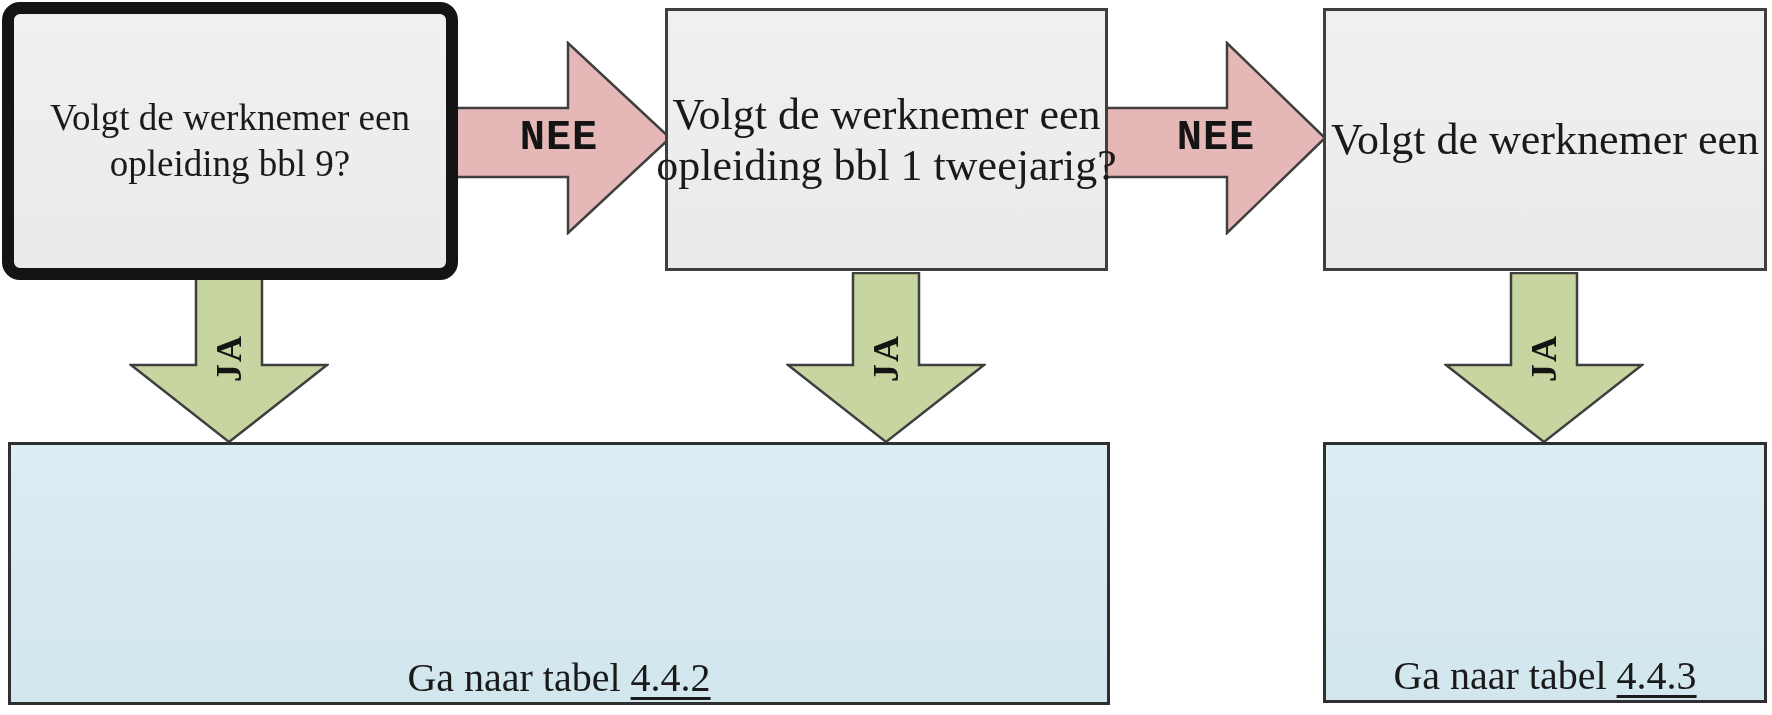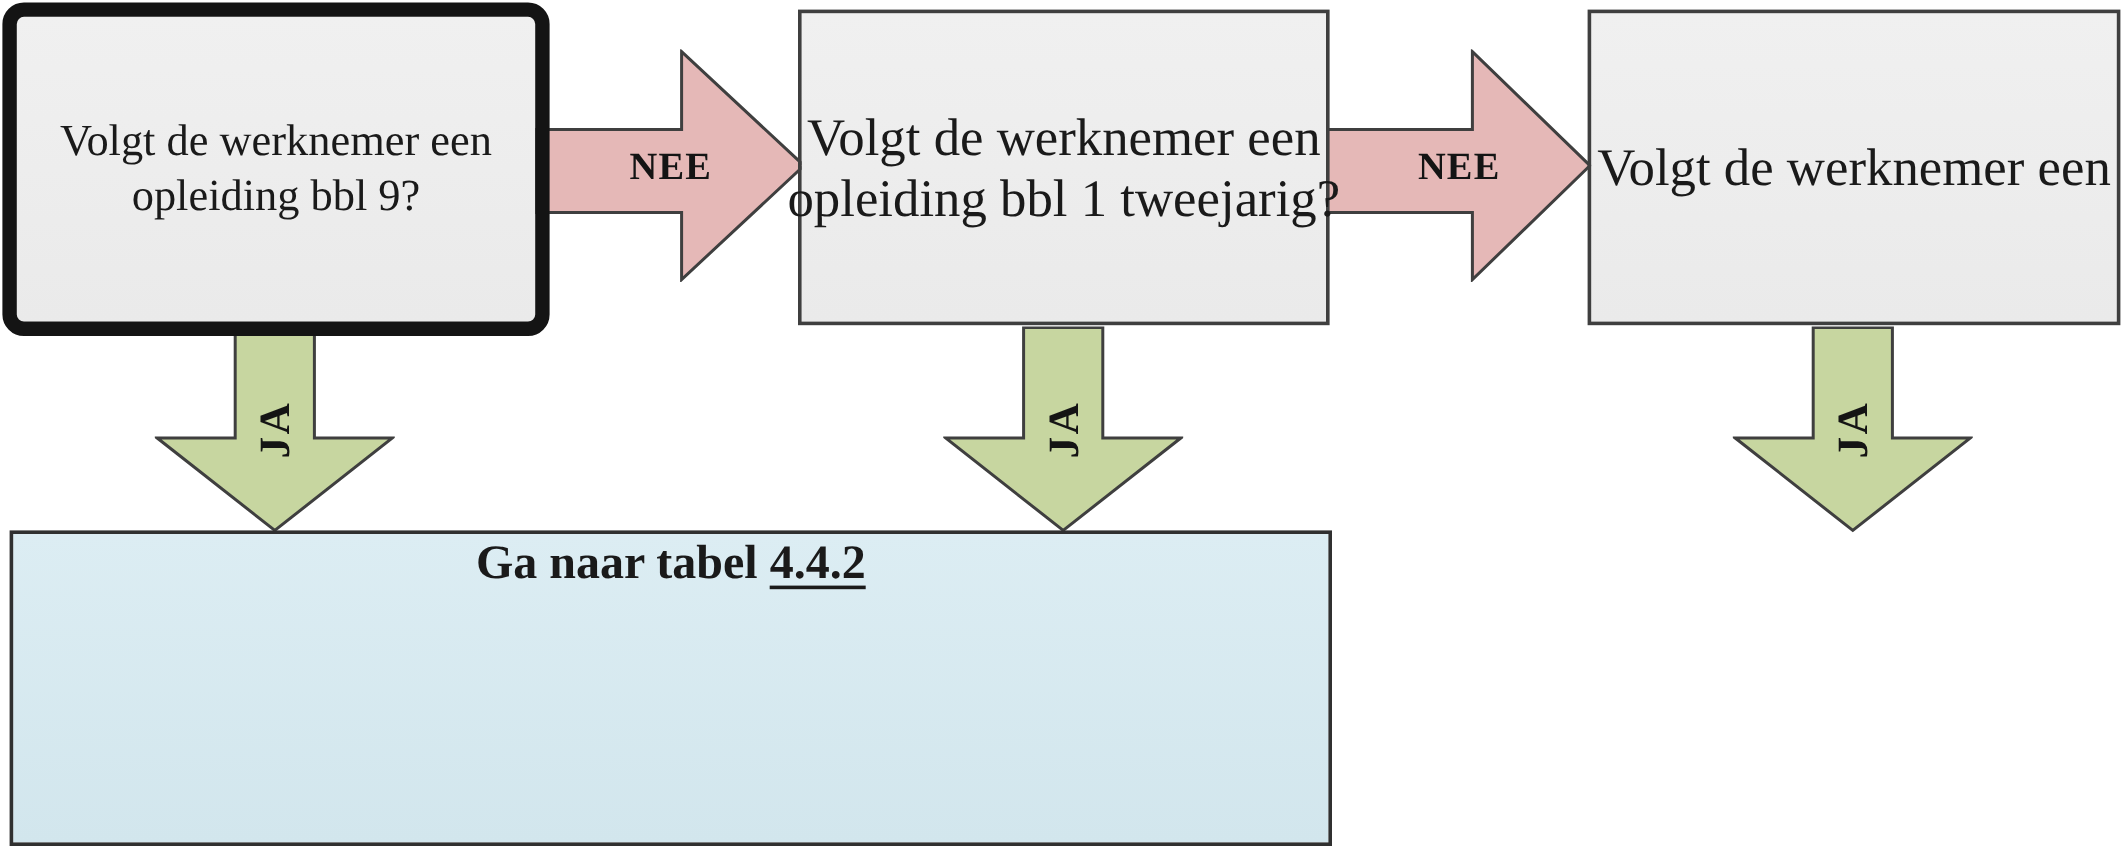--- a/index.html
+++ b/index.html
@@ -57,25 +57,24 @@
   #qbox-1{left:2px;top:2px;width:456px;height:278px;}
   #qbox-2{left:665px;top:8px;width:443px;height:263px;}
   #qbox-3{left:1323px;top:8px;width:444px;height:263px;}
 
   
   .rbox{
     position:absolute;
     background:linear-gradient(180deg,#dcedf3 0%,#d2e6ed 100%);
     border:3px solid var(--result-border);
     display:flex;
-    align-items:flex-start;
+    align-items:flex-end;
     justify-content:center;
     text-align:center;
     z-index:3;
-    font-weight:bold;
   }
   #rbox-1{left:8px;top:442px;width:1102px;height:263px;}
   #rbox-2{left:1323px;top:442px;width:444px;height:261px;}
   .result-text{
     font-size:40px;
     line-height:48px;
     white-space:nowrap;
   }
   .table-link{
     text-decoration:underline;
@@ -104,22 +103,23 @@
     position:absolute;
     inset:0;
     display:flex;
     align-items:center;
     justify-content:center;
     font-weight:bold;
     color:#141414;
     pointer-events:none;
   }
   .nee-label{
-    font-size:32px;
+    font-size:42px;
     letter-spacing:1px;
+    font-family:Liberation Mono, monospace;
   }
   .ja-label{
     font-size:36px;
     letter-spacing:2px;
     transform:rotate(-90deg);
   }
   #nee-arrow-1{left:446px;top:41px;width:226px;height:194px;}
   #nee-arrow-2{left:1105px;top:41px;width:222px;height:194px;}
   #ja-arrow-1{left:129px;top:272px;width:200px;height:172px;}
   #ja-arrow-2{left:786px;top:272px;width:200px;height:172px;}
@@ -176,14 +176,17 @@
     <svg width="200" height="172" viewBox="0 0 200 172">
       <polygon class="ja-poly" points="67,1 133,1 133,93 198,93 100,170 2,93 67,93"></polygon>
     </svg>
     <span class="arrow-label ja-label">JA</span>
   </div>
 
   <div class="rbox" id="rbox-1">
     <span class="result-text"><span>Ga naar tabel </span><span class="table-link">4.4.2</span></span>
   </div>
 
+  <div class="rbox" id="rbox-2">
+    <span class="result-text"><span>Ga naar tabel </span><span class="table-link">4.4.3</span></span>
+  </div>
 
 </div>
 
 </body></html>

